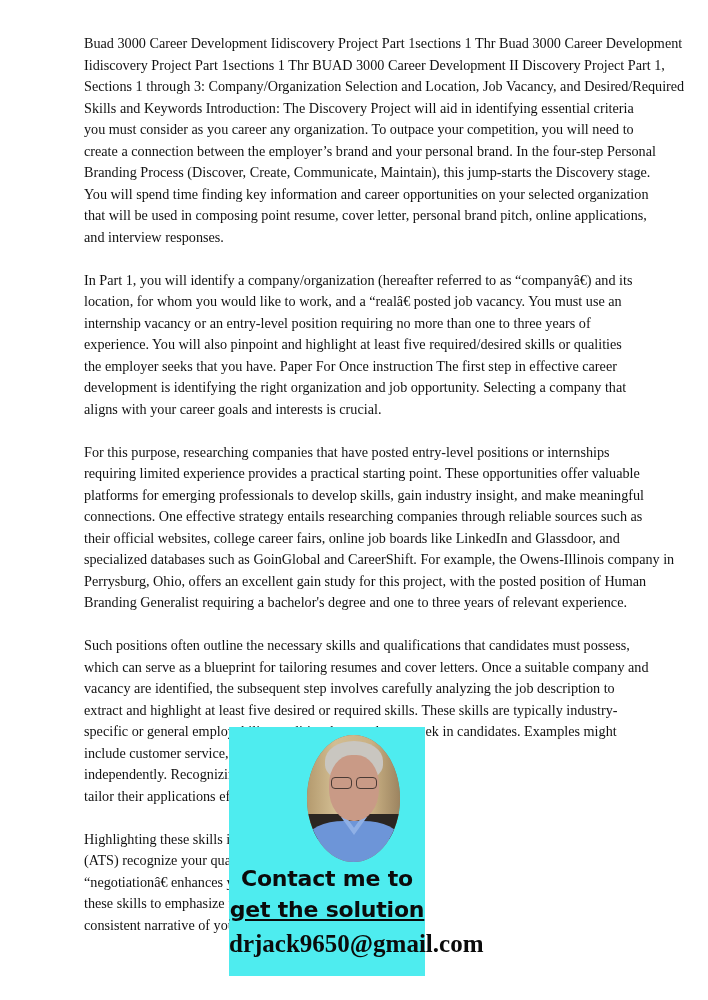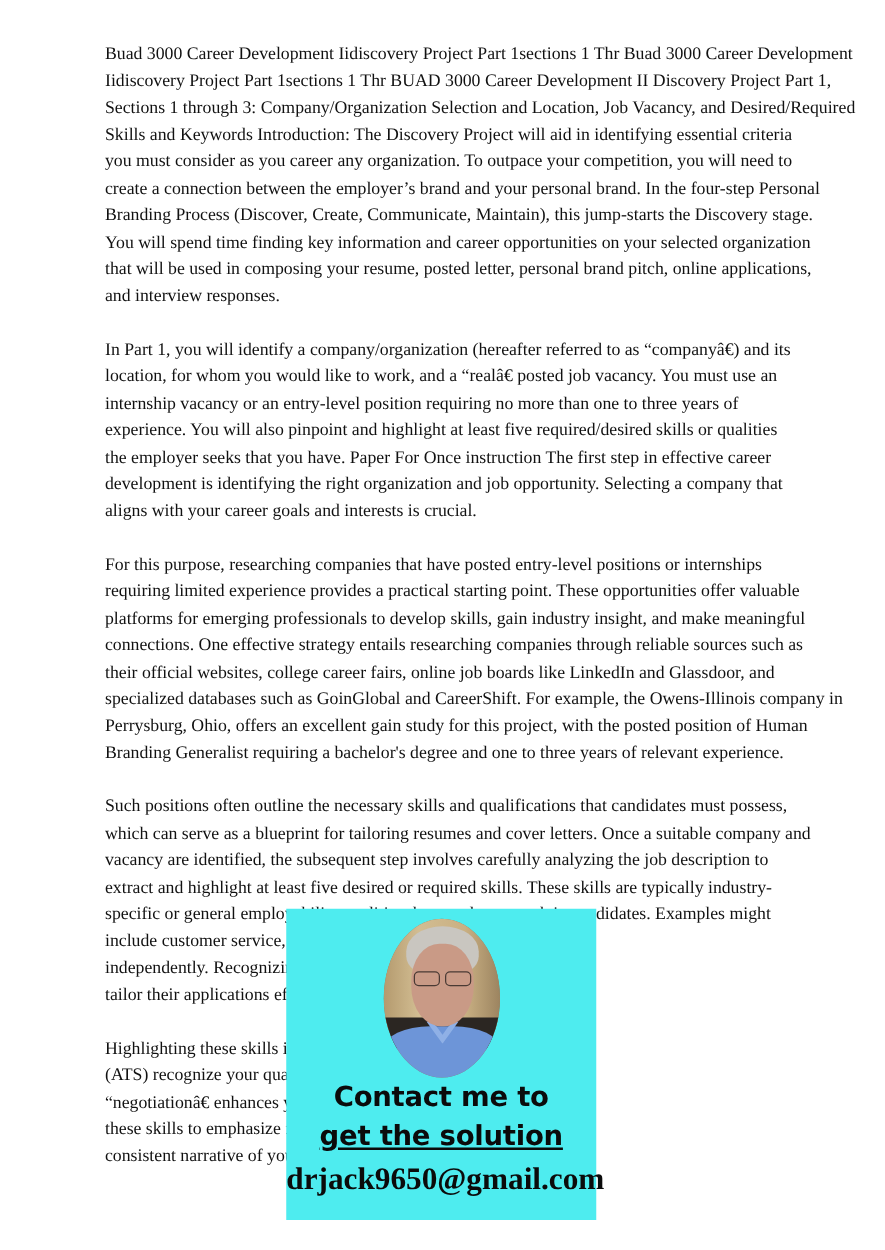--- a/index.html
+++ b/index.html
@@ -28,21 +28,21 @@
       margin: 0 0 21.5px 0;
     }
     .line {
       display: block;
       white-space: nowrap;
     }
     .promo {
       position: absolute;
       left: 229px;
       top: 727px;
-      width: 248px;
+      width: 196px;
       height: 249px;
       background: #4eecef;
     }
     .photo {
       position: absolute;
       left: 78px;
       top: 8px;
       width: 93px;
       height: 127px;
       border-radius: 50%;
@@ -114,21 +114,21 @@
 <div class="page">
   <p class="para">
     <span class="line">Buad 3000 Career Development Iidiscovery Project Part 1sections 1 Thr Buad 3000 Career Development</span>
     <span class="line">Iidiscovery Project Part 1sections 1 Thr BUAD 3000 Career Development II Discovery Project Part 1,</span>
     <span class="line">Sections 1 through 3: Company/Organization Selection and Location, Job Vacancy, and Desired/Required</span>
     <span class="line">Skills and Keywords Introduction: The Discovery Project will aid in identifying essential criteria</span>
     <span class="line">you must consider as you career any organization. To outpace your competition, you will need to</span>
     <span class="line">create a connection between the employer’s brand and your personal brand. In the four-step Personal</span>
     <span class="line">Branding Process (Discover, Create, Communicate, Maintain), this jump-starts the Discovery stage.</span>
     <span class="line">You will spend time finding key information and career opportunities on your selected organization</span>
-    <span class="line">that will be used in composing your resume, posted letter, personal brand pitch, online applications,</span>
+    <span class="line">that will be used in composing point resume, cover letter, personal brand pitch, online applications,</span>
     <span class="line">and interview responses.</span>
   </p>
   <p class="para">
     <span class="line">In Part 1, you will identify a company/organization (hereafter referred to as “companyâ€) and its</span>
     <span class="line">location, for whom you would like to work, and a “realâ€ posted job vacancy. You must use an</span>
     <span class="line">internship vacancy or an entry-level position requiring no more than one to three years of</span>
     <span class="line">experience. You will also pinpoint and highlight at least five required/desired skills or qualities</span>
     <span class="line">the employer seeks that you have. Paper For Once instruction The first step in effective career</span>
     <span class="line">development is identifying the right organization and job opportunity. Selecting a company that</span>
     <span class="line">aligns with your career goals and interests is crucial.</span>

